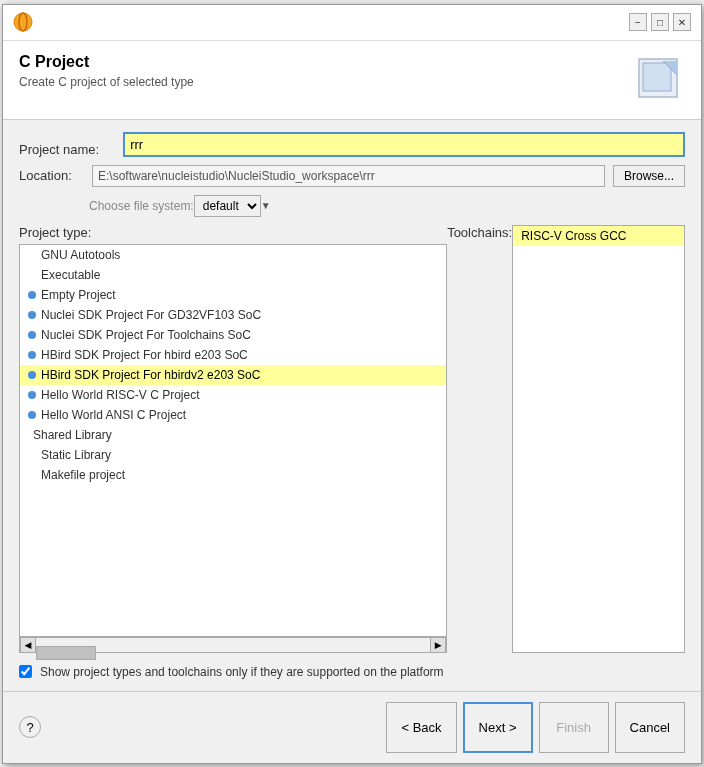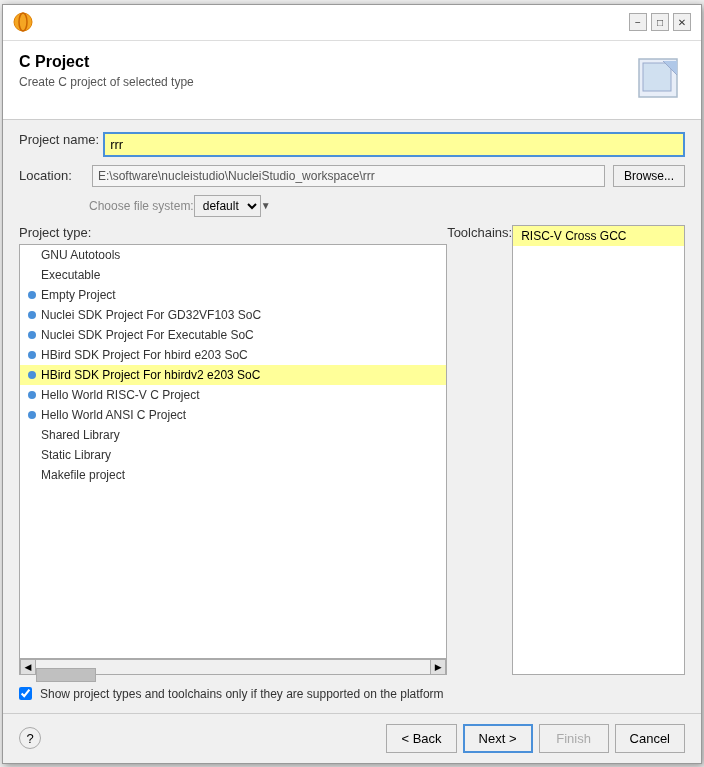--- a/index.html
+++ b/index.html
@@ -71,22 +71,22 @@
     .content {
       flex: 1;
       padding: 12px 16px;
       overflow: hidden;
       display: flex;
       flex-direction: column;
       gap: 8px;
     }
     .field-row {
       display: flex;
-      align-items: flex-start;
-      gap: 4px;
+      align-items: flex-end;
+      gap: 24px;
     }
     .field-label {
       color: #333;
       white-space: nowrap;
       font-size: 13px;
     }
     .field-input {
       flex: 1;
       border: 2px solid #4a90d9;
       padding: 3px 5px;
@@ -236,21 +236,21 @@
       border-radius: 50%;
       border: 1px solid #aaa;
       background: #f0f0f0;
       font-size: 13px;
       cursor: pointer;
       display: flex;
       align-items: center;
       justify-content: center;
     }
     .footer-btn {
-      padding: 5px 14px;
+      padding: 16px 14px;
       border: 1px solid #aaa;
       background: #f0f0f0;
       font-size: 13px;
       cursor: pointer;
       min-width: 70px;
     }
     .footer-btn.primary {
       border: 2px solid #4a90d9;
       background: #f0f0f0;
       font-weight: normal;
@@ -343,39 +343,39 @@
             <div class="list-item">
               <span class="dot"></span>
               <span>Empty Project</span>
             </div>
             <div class="list-item">
               <span class="dot"></span>
               <span>Nuclei SDK Project For GD32VF103 SoC</span>
             </div>
             <div class="list-item">
               <span class="dot"></span>
-              <span>Nuclei SDK Project For Executable SoC</span>
+              <span>Nuclei SDK Project For Toolchains SoC</span>
             </div>
             <div class="list-item">
               <span class="dot"></span>
               <span>HBird SDK Project For hbird e203 SoC</span>
             </div>
             <div class="list-item highlighted">
               <span class="dot"></span>
               <span>HBird SDK Project For hbirdv2 e203 SoC</span>
             </div>
             <div class="list-item">
               <span class="dot"></span>
               <span>Hello World RISC-V C Project</span>
             </div>
             <div class="list-item">
               <span class="dot"></span>
               <span>Hello World ANSI C Project</span>
             </div>
-            <div class="list-item" style="padding-left: 21px;">
+            <div class="list-item" style="padding-left: 13px;">
               <span>Shared Library</span>
             </div>
             <div class="list-item" style="padding-left: 21px;">
               <span>Static Library</span>
             </div>
             <div class="list-item" style="padding-left: 21px;">
               <span>Makefile project</span>
             </div>
           </div>
 

